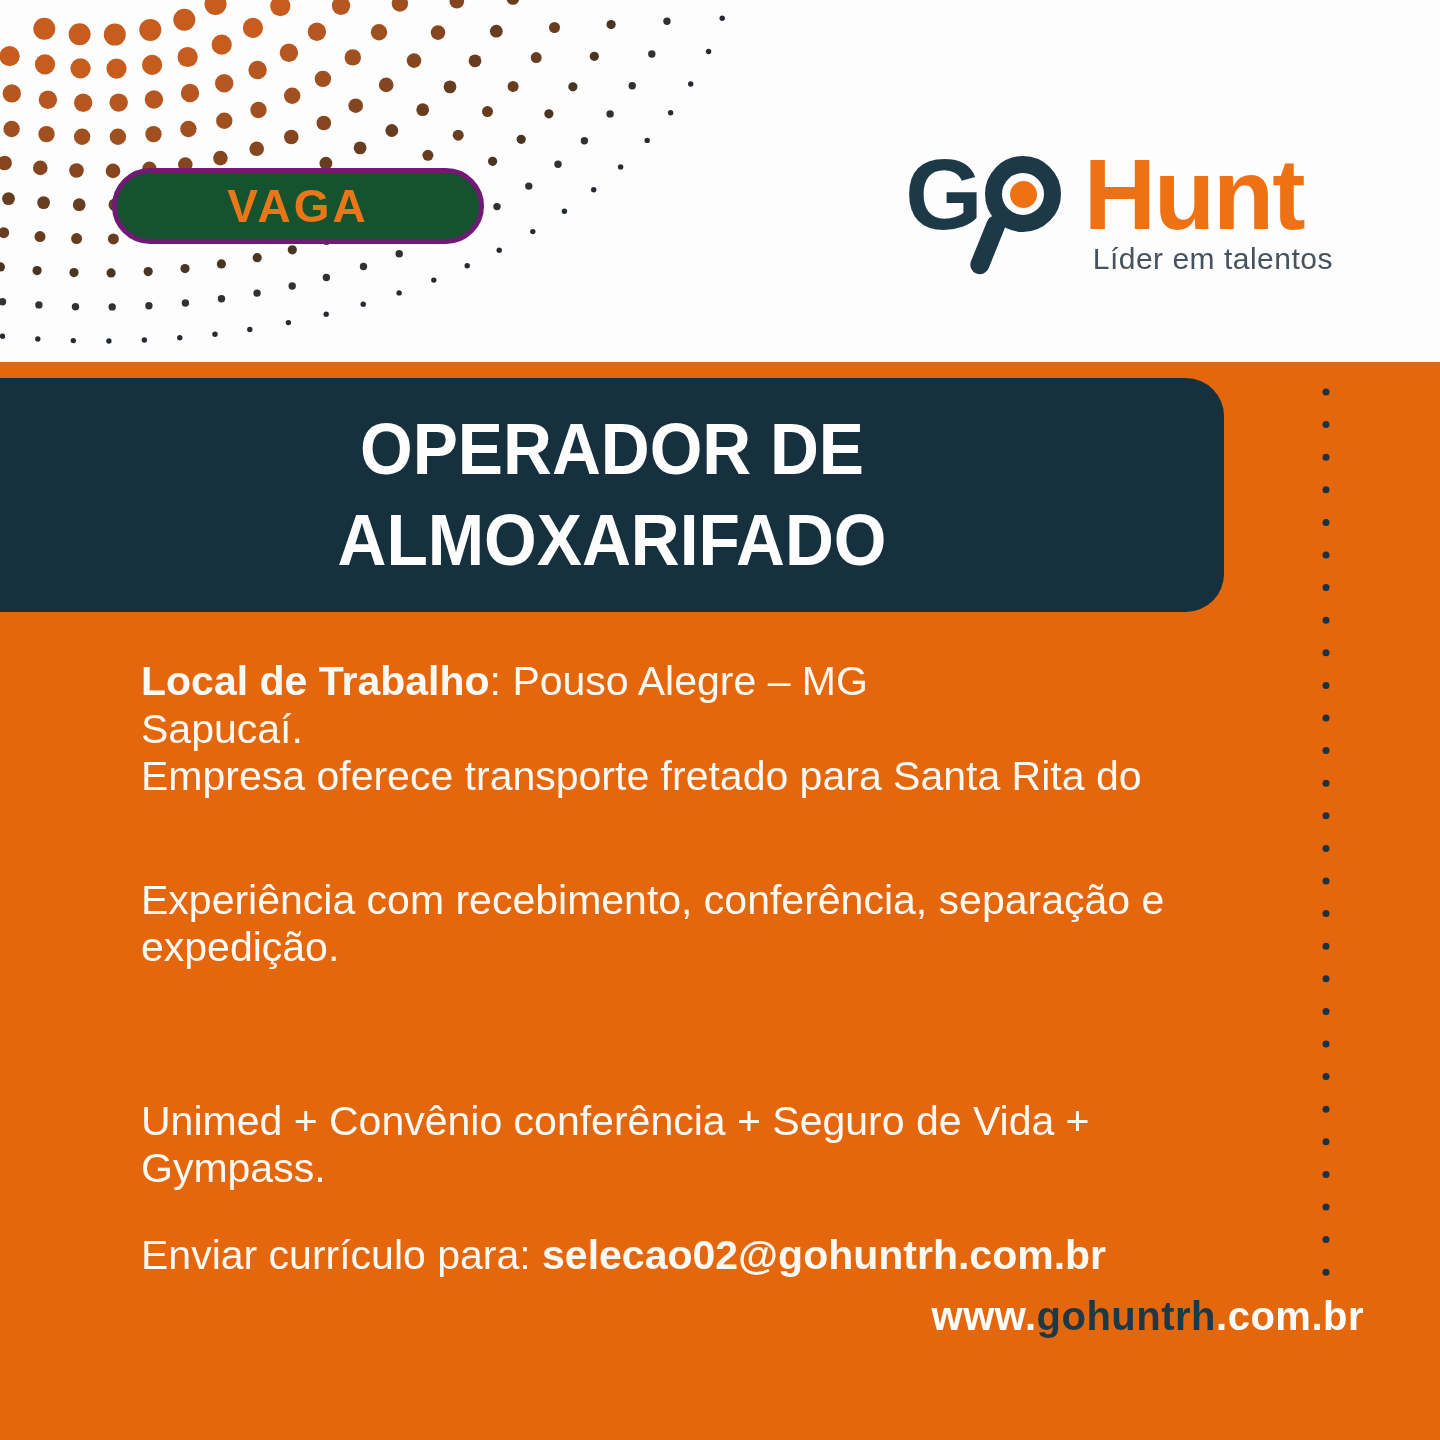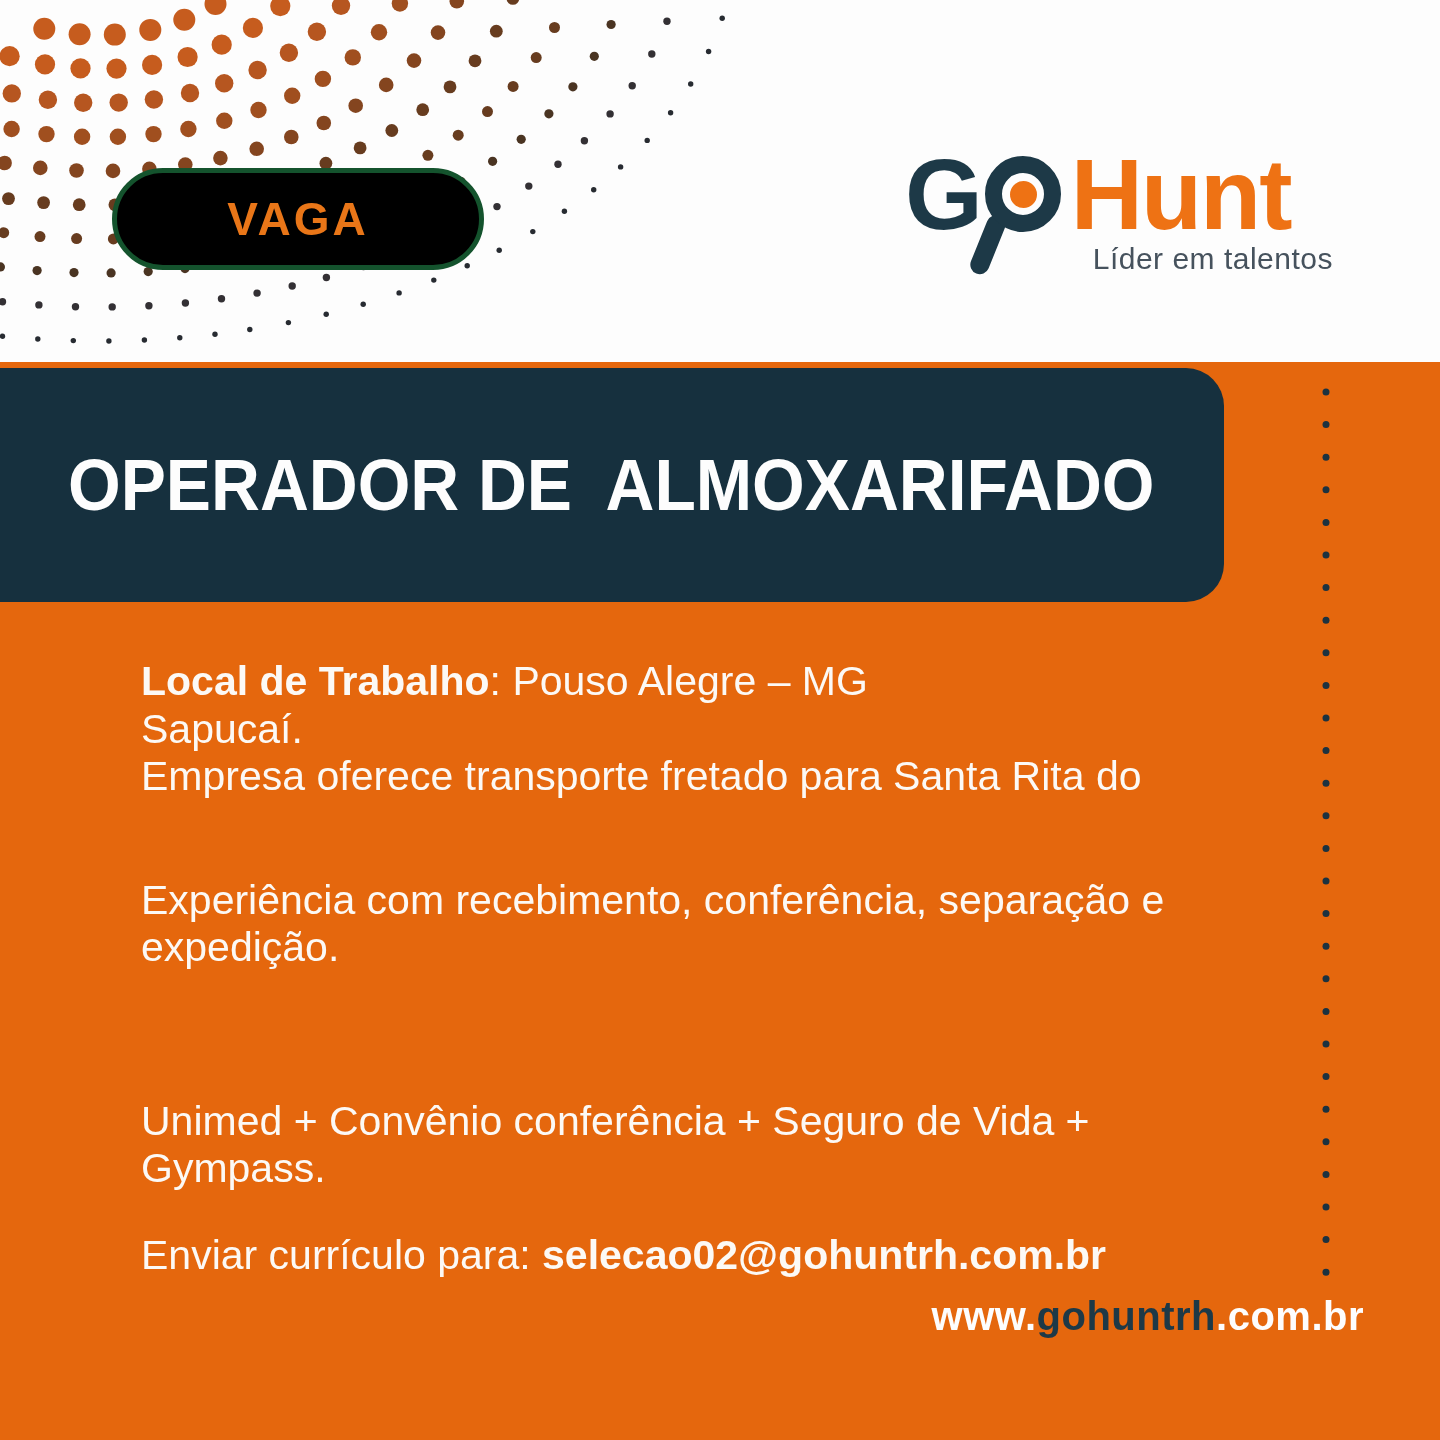--- a/index.html
+++ b/index.html
@@ -6,53 +6,53 @@
   *{box-sizing:border-box;}
   .canvas{
     position:relative;width:1440px;height:1440px;overflow:hidden;
     background:#E5670D;font-family:"Liberation Sans",sans-serif;
     margin:0 auto;
   }
   .top-band{position:absolute;left:0;top:0;width:1440px;height:362px;background:#FDFDFD;}
   .halftone{position:absolute;left:0;top:0;width:960px;height:362px;}
 
   .vaga-pill{
-    position:absolute;left:112px;top:168px;width:372px;height:102px;
-    background:#000000;border:5px solid #14532d;border-radius:54px;
+    position:absolute;left:112px;top:168px;width:372px;height:76px;
+    background:#14532d;border:5px solid #701a75;border-radius:54px;
     display:flex;align-items:center;justify-content:center;
   }
   .vaga-pill span{color:#E97618;font-size:46px;font-weight:700;letter-spacing:3px;}
 
   .logo{position:absolute;left:905px;top:142px;width:430px;height:140px;}
   .logo-row{display:flex;align-items:flex-start;}
   .logo-g,.logo-hunt{font-size:100px;font-weight:700;line-height:104px;letter-spacing:-2px;}
   .logo-g{color:#1D3947;}
-  .logo-hunt{color:#EE7214;margin-left:10px;}
+  .logo-hunt{color:#EE7214;margin-left:23px;}
   .lens{position:relative;width:76px;height:76px;margin:14px 0 0 4px;flex:0 0 auto;}
   .lens-ring{
     position:absolute;left:0;top:0;width:76px;height:76px;border-radius:50%;
     border:17px solid #1D3947;
   }
   .lens-dot{
     position:absolute;left:25px;top:25px;width:27px;height:27px;border-radius:50%;
     background:#EE7214;
   }
   .lens-handle{
     position:absolute;left:5px;top:60px;width:19px;height:62px;border-radius:10px;
     background:#1D3947;transform:rotate(22deg);transform-origin:50% 0;
   }
   .logo-tagline{
     position:absolute;right:2px;top:100px;color:#46525D;font-size:30px;
     letter-spacing:0.5px;font-weight:400;
   }
 
   .title-block{
-    position:absolute;left:0;top:368px;width:1224px;height:234px;
+    position:absolute;left:0;top:378px;width:1224px;height:234px;
     background:#16303E;border-radius:0 38px 38px 0;
-    display:flex;align-items:center;justify-content:center;
+    display:flex;flex-direction:column;align-items:center;justify-content:center;
   }
   .title-line{
     color:#FDFDFD;font-size:72px;font-weight:700;line-height:91px;
     letter-spacing:0px;transform:scaleX(0.94);white-space:nowrap;
   }
 
   .body-copy{position:absolute;left:125px;top:642px;width:1215px;color:#FCF9F5;}
   .body-copy .para{margin:16px;}
   .body-copy .line{font-size:41px;line-height:47.5px;white-space:nowrap;font-weight:400;}
   .body-copy .b{font-weight:700;}

